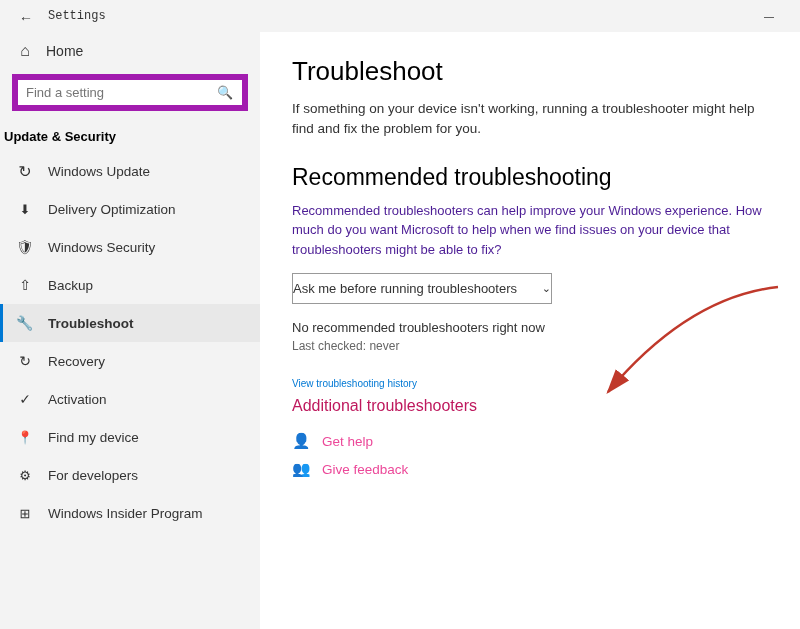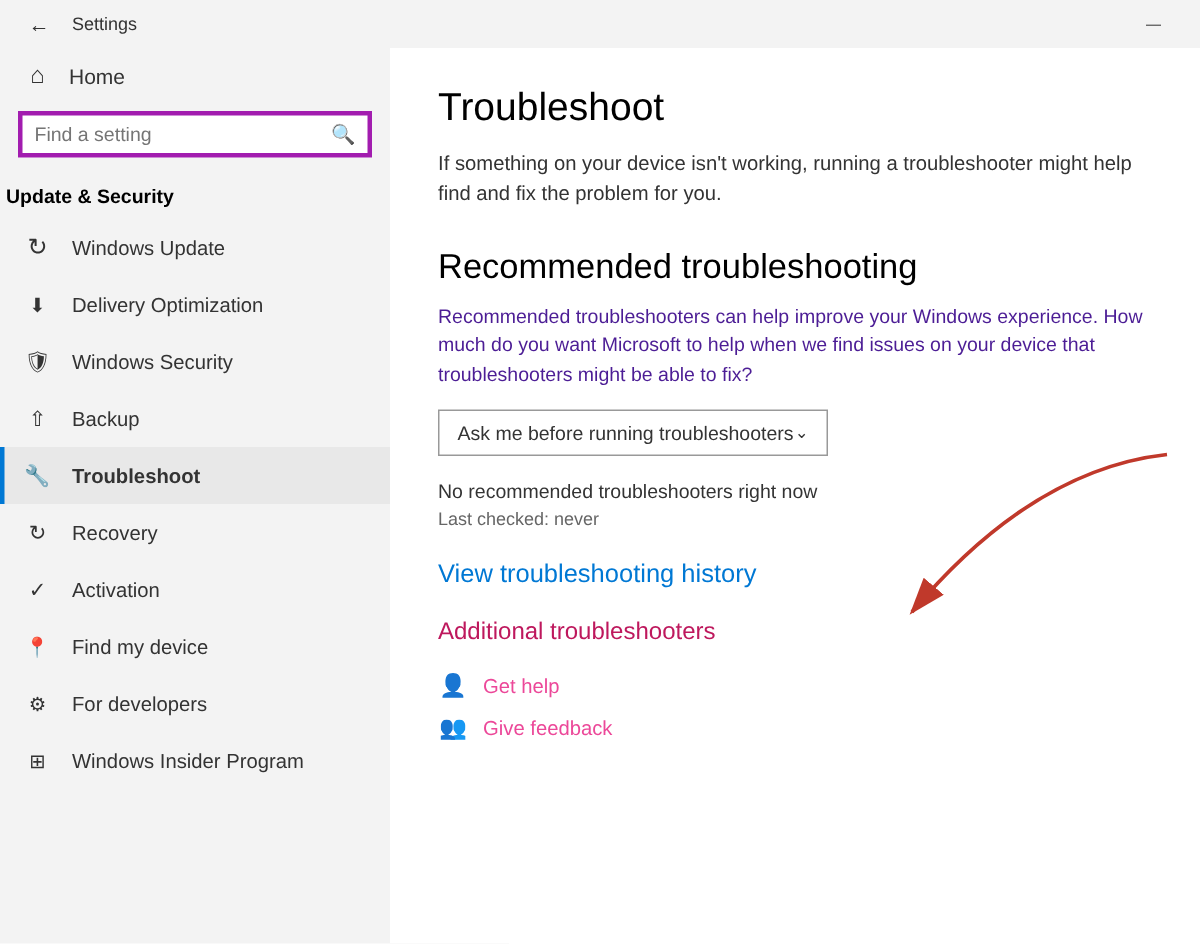--- a/index.html
+++ b/index.html
@@ -35,20 +35,21 @@
       align-items: center;
       justify-content: center;
       border-radius: 3px;
       cursor: pointer;
       font-size: 14px;
       color: #333;
     }
     .titlebar-title {
       font-size: 12px;
       color: #333;
+      font-family: Liberation Mono, monospace;
     }
     .titlebar-controls {
       display: flex;
       align-items: center;
     }
     .titlebar-btn {
       width: 46px;
       height: 32px;
       display: flex;
       align-items: center;
@@ -82,21 +83,21 @@
       padding: 10px 16px;
       cursor: pointer;
       font-size: 14px;
       color: #333;
     }
 
     .sidebar-search {
       margin: 4px 12px 12px 12px;
       display: flex;
       align-items: center;
-      border: 3px solid #a21caf;
+      border: 6px solid #a21caf;
       background: #fff;
       padding: 5px 8px;
     }
     .sidebar-search input {
       border: none;
       outline: none;
       flex: 1;
       font-size: 13px;
       background: transparent;
       color: #333;
@@ -181,21 +182,21 @@
       color: #4c1d95;
       line-height: 1.5;
       margin-bottom: 14px;
     }
 
     .dropdown-select {
       display: flex;
       align-items: center;
       justify-content: space-between;
       border: 1px solid #999;
-      padding: 7px 12px;
+      padding: 7px 0;
       width: 260px;
       background: #fff;
       cursor: pointer;
       font-size: 13px;
       color: #333;
       margin-bottom: 16px;
     }
     .dropdown-chevron { font-size: 11px; color: #333; }
 
     .link-red {
@@ -215,25 +216,25 @@
 
     .last-checked {
       font-size: 12px;
       color: #666;
       margin-top: 4px;
       margin-bottom: 20px;
     }
 
     .view-history-link {
       color: #0078d4;
-      font-size: 17px;
+      font-size: 10px;
       text-decoration: none;
       cursor: pointer;
       display: inline-block;
-      margin-bottom: 20px;
+      margin-bottom: 8px;
     }
 
     .additional-section {
       font-size: 16px;
       font-weight: 400;
       color: #be185d;
       margin-bottom: 16px;
     }
 
     .bottom-links {

